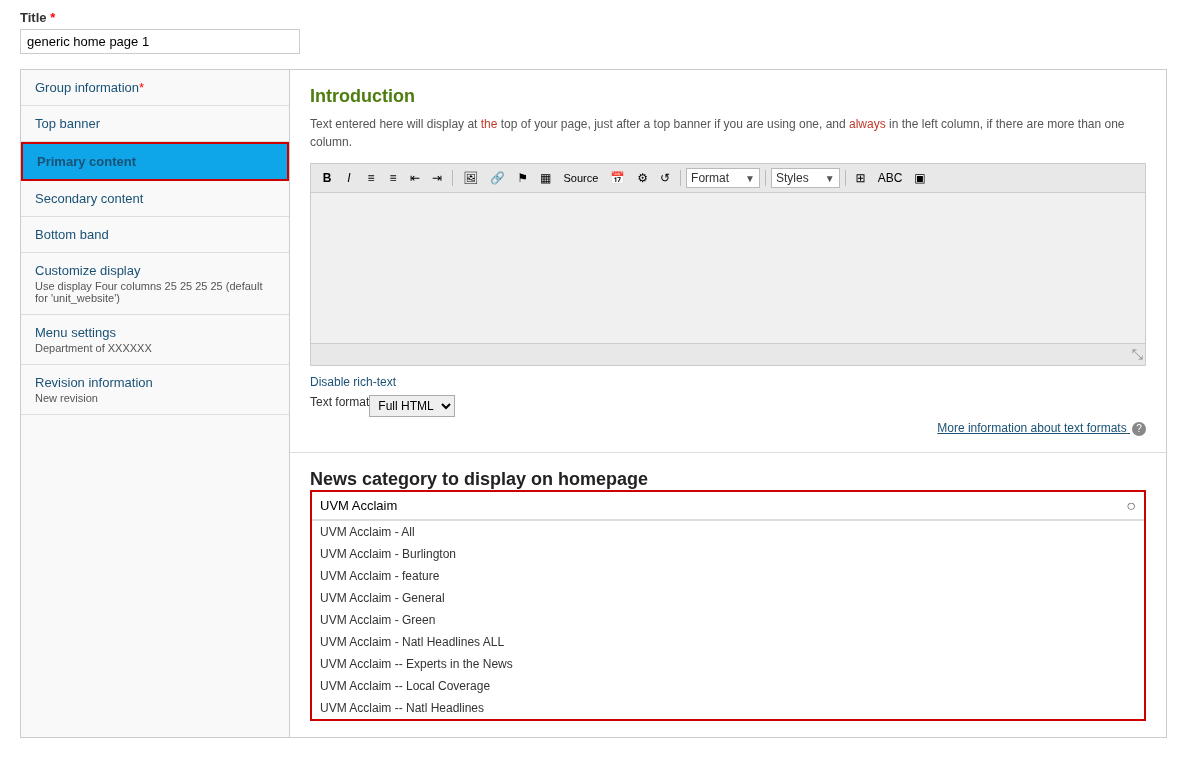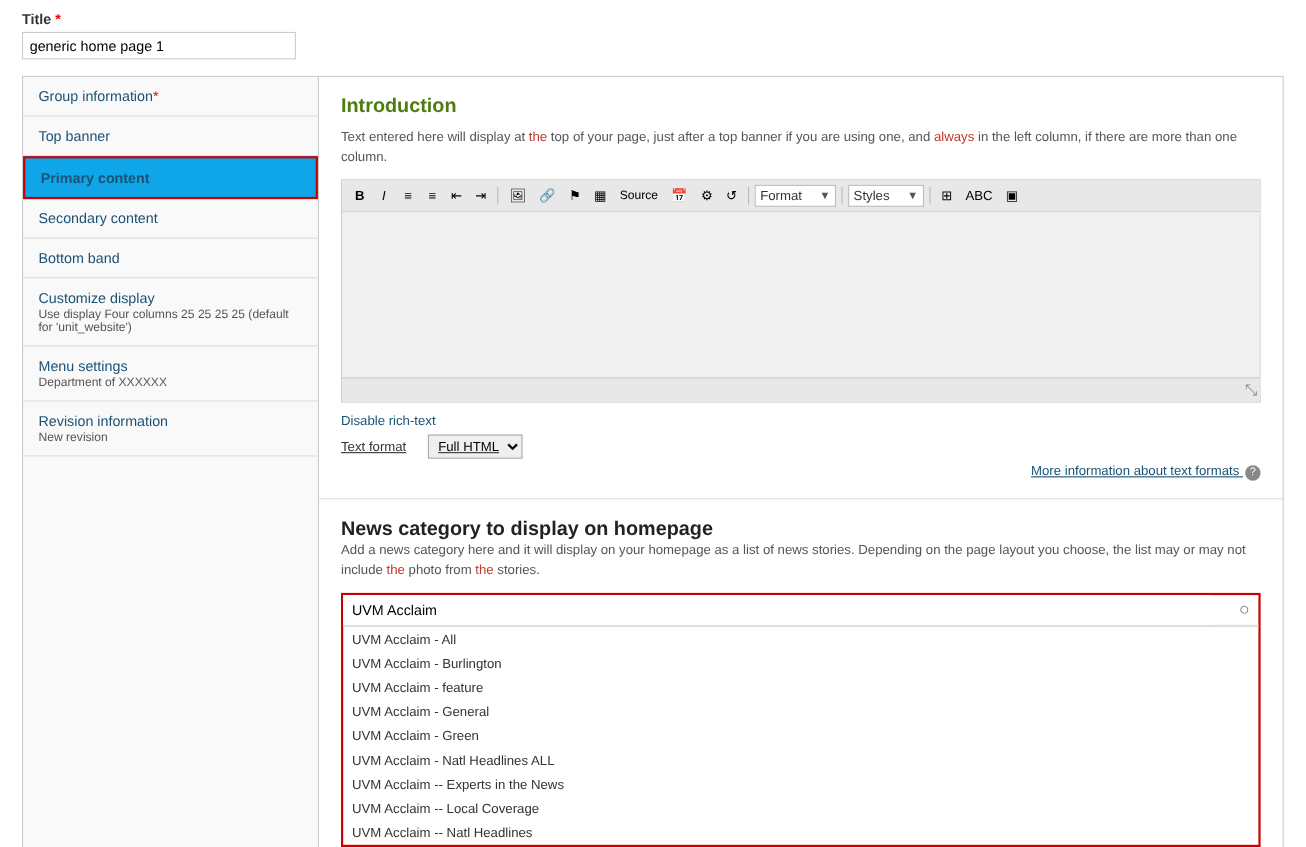--- a/index.html
+++ b/index.html
@@ -3,21 +3,21 @@
   <meta charset="utf-8">
   <style>
     * { box-sizing: border-box; margin: 0; padding: 0; }
     body { font-family: Arial, sans-serif; font-size: 13px; background: #fff; color: #333; }
 
     .page-wrapper { padding: 10px 20px; }
 
     .title-section { margin-bottom: 15px; }
     .title-label { font-size: 13px; font-weight: bold; margin-bottom: 4px; }
     .title-label .required { color: red; }
-    .title-input { width: 249px; border: 1px solid #ccc; padding: 4px 6px; font-size: 13px; }
+    .title-input { width: 280px; border: 1px solid #ccc; padding: 4px 6px; font-size: 13px; }
 
     .main-layout { display: flex; gap: 0; }
 
     
     .sidebar { width: 270px; border: 1px solid #ccc; background: #f9f9f9; flex-shrink: 0; }
     .sidebar-item { padding: 10px 14px; border-bottom: 1px solid #ddd; cursor: pointer; }
     .sidebar-item a { color: #1a5276; text-decoration: none; font-size: 13px; }
     .sidebar-item .required { color: red; }
     .sidebar-item.active { border: 2px solid #cc0000; background: #0ea5e9; }
     .sidebar-item.active a { color: #1a5276; font-weight: bold; }
@@ -37,21 +37,21 @@
     .editor-toolbar { background: #e8e8e8; border-bottom: 1px solid #ccc; padding: 4px 6px; display: flex; align-items: center; flex-wrap: wrap; gap: 2px; }
     .toolbar-btn { background: #e8e8e8; border: 1px solid transparent; padding: 2px 4px; cursor: pointer; font-size: 12px; min-width: 20px; text-align: center; }
     .toolbar-sep { width: 1px; background: #bbb; height: 16px; margin: 0 3px; }
     .toolbar-select { border: 1px solid #bbb; background: #fff; padding: 2px 4px; font-size: 12px; cursor: pointer; display: flex; align-items: center; gap: 16px; }
     .toolbar-select .arrow { font-size: 10px; color: #555; }
     .editor-body { background: #f0f0f0; min-height: 150px; padding: 8px; resize: vertical; }
     .editor-resize { display: flex; justify-content: flex-end; background: #e8e8e8; border-top: 1px solid #ccc; padding: 2px; }
     .resize-handle { font-size: 14px; color: #888; cursor: se-resize; }
 
     .disable-link { color: #1a5276; text-decoration: none; font-size: 12px; margin-bottom: 6px; display: inline-block; cursor: pointer; }
-    .text-format-row { display: flex; align-items: center; gap: 20px; margin-bottom: 4px; text-decoration: underline; }
+    .text-format-row { display: flex; gap: 0; margin-bottom: 4px; }
     .text-format-label { font-size: 12px; color: #333; }
     .text-format-select { border: 1px solid #aaa; padding: 2px 4px; font-size: 12px; }
     .more-info { font-size: 12px; color: #1a5276; text-align: right; display: block; cursor: pointer; }
     .question-icon { display: inline-block; width: 14px; height: 14px; background: #888; color: #fff; border-radius: 50%; text-align: center; line-height: 14px; font-size: 10px; margin-left: 2px; }
 
     
     .news-section { padding: 16px 20px; }
     .news-title { font-size: 18px; font-weight: bold; margin-bottom: 0; color: #222; }
     .news-desc { font-size: 12px; color: #555; line-height: 1.5; margin-bottom: 12px; }
     .news-desc span.highlight { color: #c0392b; }
@@ -192,23 +192,20 @@
         <div style="text-align: right;">
           <a href="#" class="more-info">
             <span>More information about text formats</span>
             <span class="question-icon">?</span>
           </a>
         </div>
       </div>
 
       <div class="news-section">
         <div class="news-title">News category to display on homepage</div>
-        <div class="news-desc">
-          Add a news category here and it will display on your homepage as a list of news stories. Depending on the page layout you choose, the list may or may not include <span class="highlight">the</span> photo from <span class="highlight">the</span> stories.
-        </div>
 
         <div class="autocomplete-wrapper">
           <div class="autocomplete-input-row">
             <input type="text" class="autocomplete-input" value="UVM Acclaim" style="">
             <span class="autocomplete-clear">○</span>
           </div>
           <div class="autocomplete-dropdown">
             <div class="dropdown-item">UVM Acclaim - All</div>
             <div class="dropdown-item">UVM Acclaim - Burlington</div>
             <div class="dropdown-item">UVM Acclaim - feature</div>

